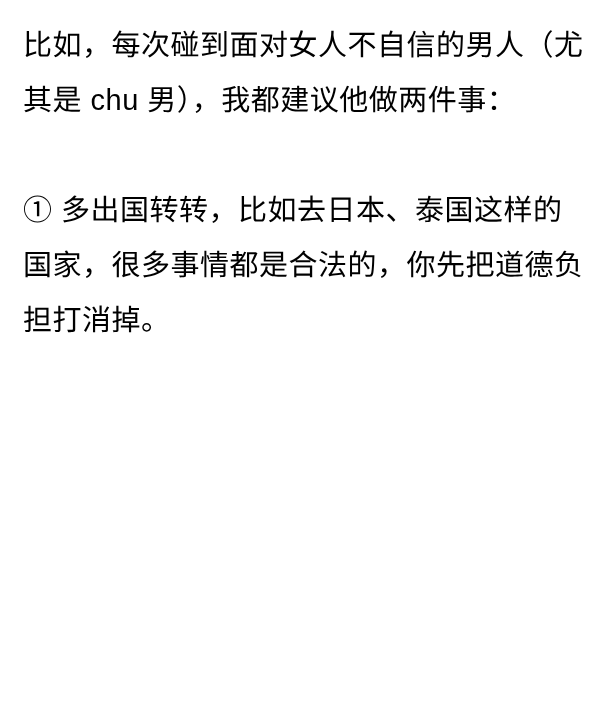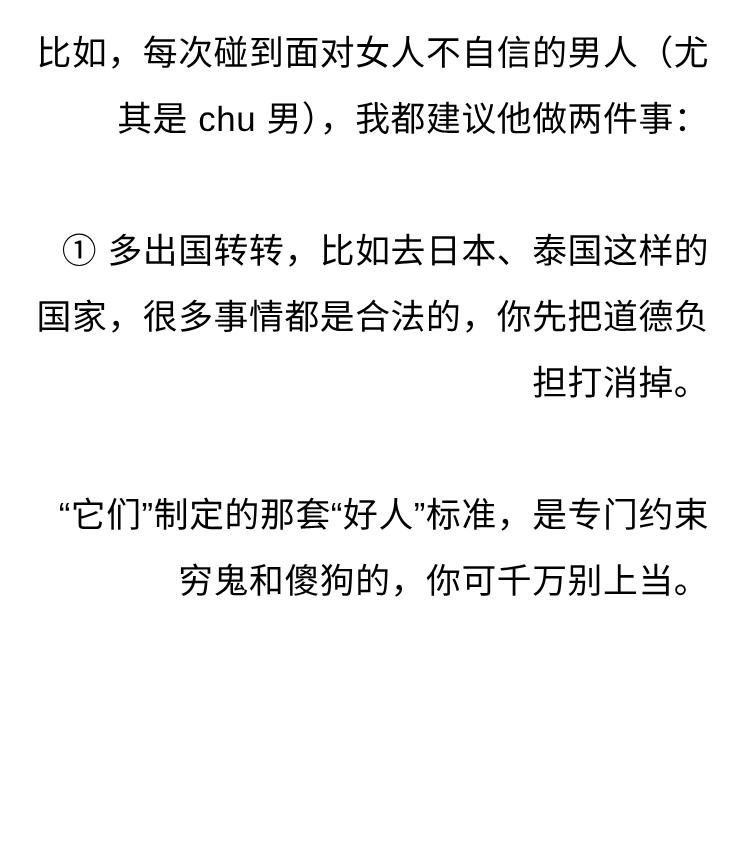--- a/index.html
+++ b/index.html
@@ -17,31 +17,30 @@
     overflow:hidden;
   }
   .article{
     box-sizing:border-box;
     width:613px;
     padding:18px 22px 0 23px;
     font-family:"Liberation Sans", sans-serif;
     font-size:29px;
     line-height:55px;
     color:var(--fg);
-    text-align:right;
+    text-align:left;
     letter-spacing:0.5px;
     word-break:break-word;
   }
   .para{
     margin:0 0 55px 0;
   }
   .para:last-child{
     margin-bottom:0;
   }
 </style>
 </head>
 <body>
 
 <main class="article">
   <p class="para">比如，每次碰到面对女人不自信的男人（尤其是 chu 男），我都建议他做两件事：</p>
   <p class="para">① 多出国转转，比如去日本、泰国这样的国家，很多事情都是合法的，你先把道德负担打消掉。</p>
-  <p class="para">“它们”制定的那套“好人”标准，是专门约束穷鬼和傻狗的，你可千万别上当。</p>
 </main>
 
 </body></html>

